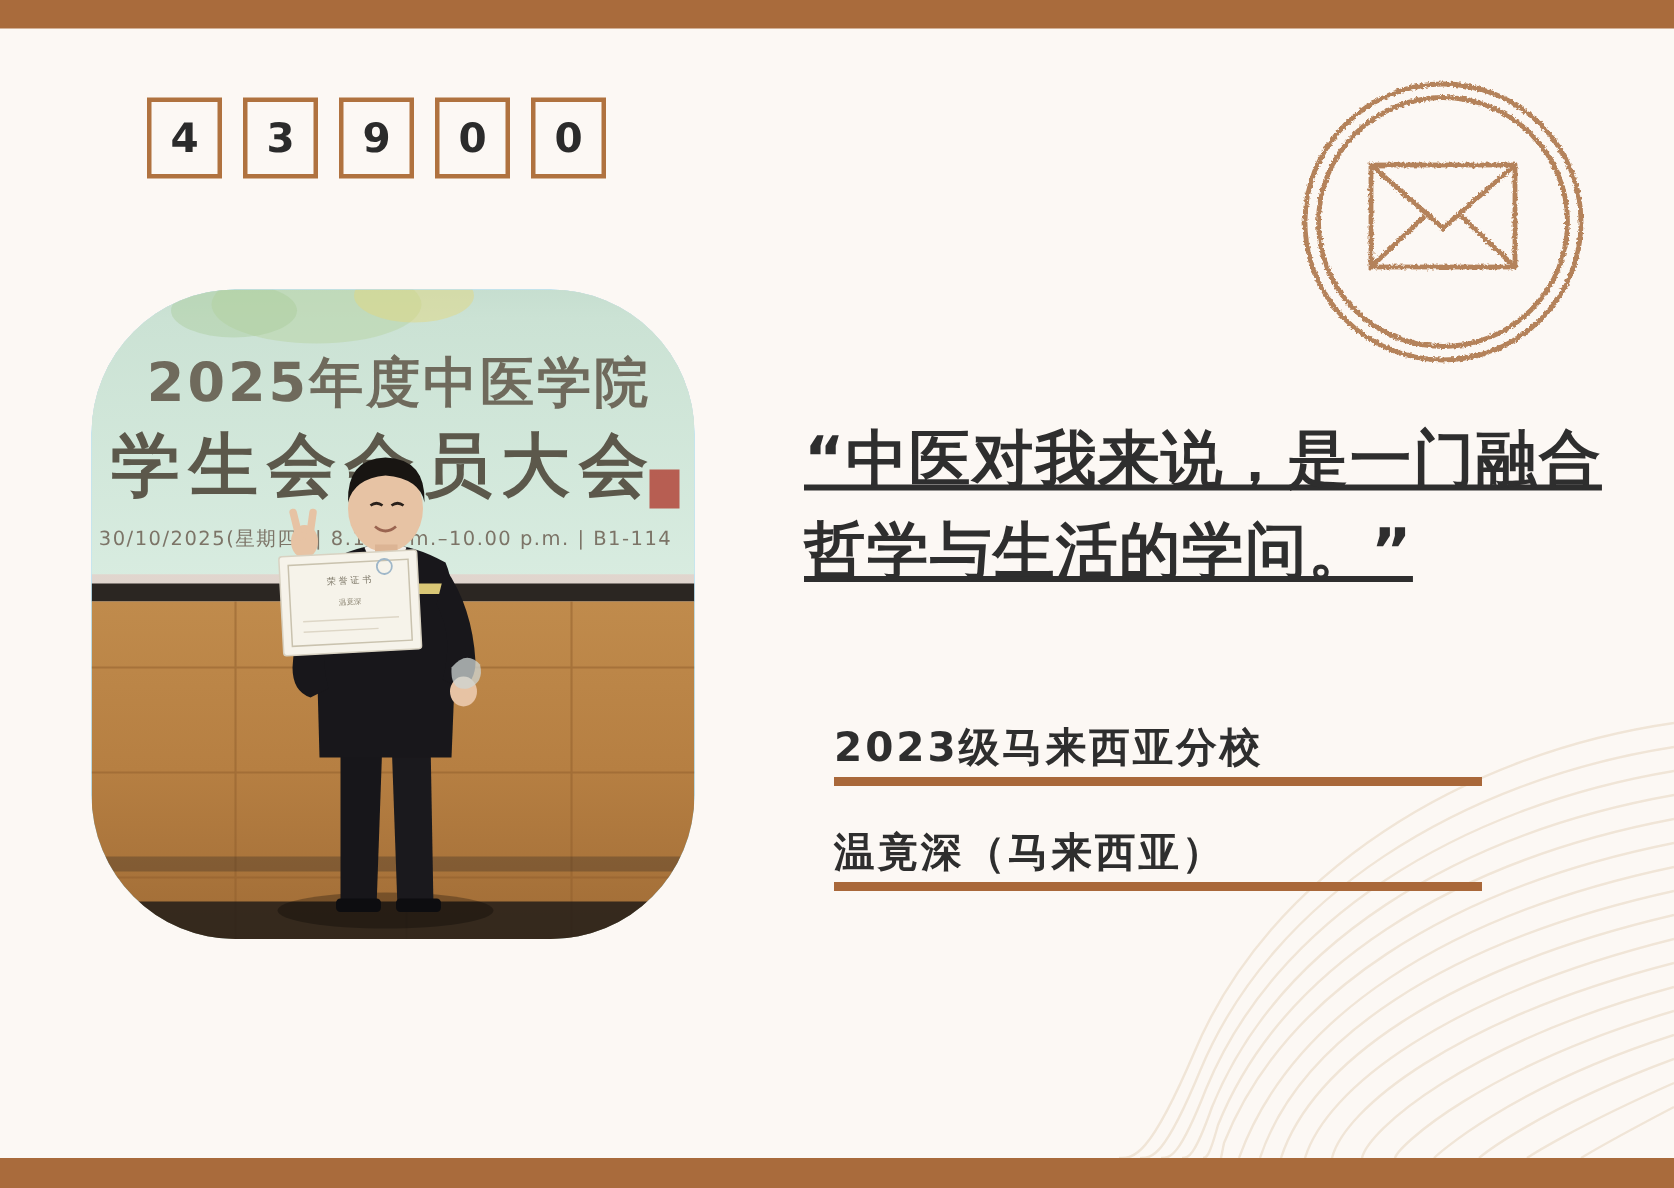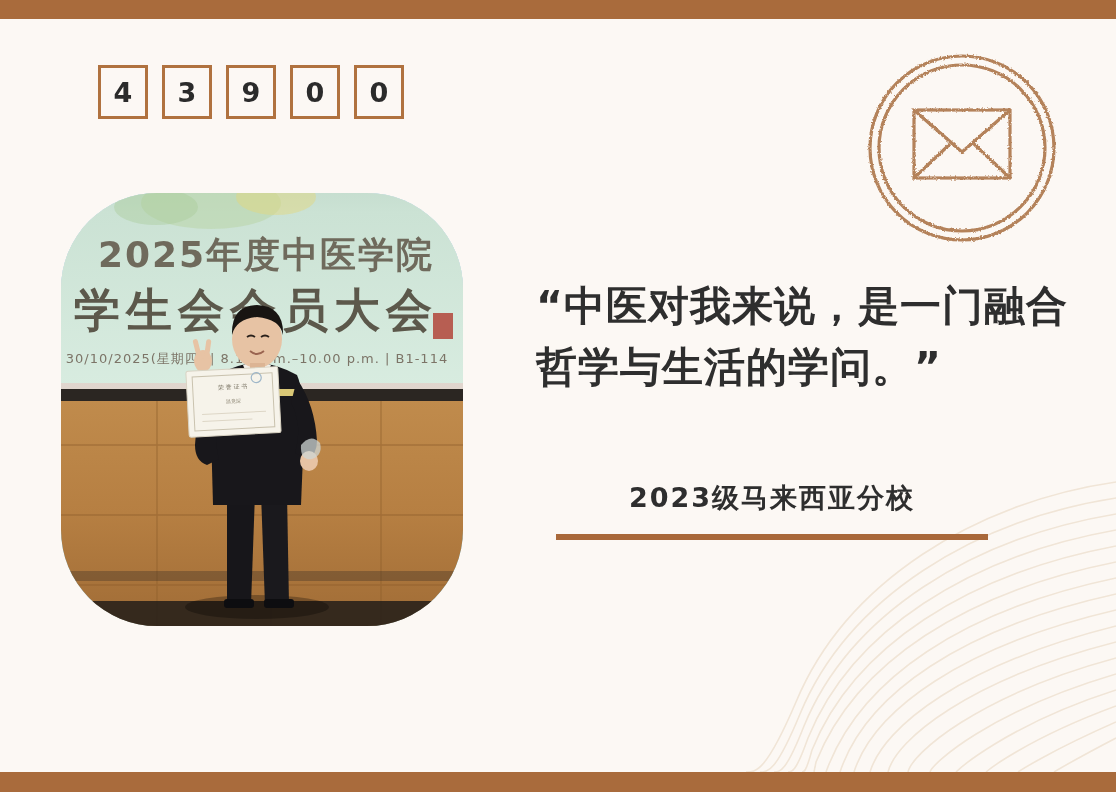--- a/index.html
+++ b/index.html
@@ -93,36 +93,37 @@
     position: absolute;
     left: 536px;
     top: 276px;
     width: 540px;
     font-family: "DejaVu Sans", sans-serif;
     font-weight: 700;
     font-size: 41px;
     line-height: 1.48;
     letter-spacing: 1px;
     color: #2E2E2E;
+    text-decoration: underline;
   }
 
   .credits {
     position: absolute;
     left: 556px;
     top: 480px;
     width: 432px;
   }
   .credit-line {
-    text-align: center;
+    text-align: left;
     font-family: "DejaVu Sans", sans-serif;
     font-weight: 700;
     font-size: 27px;
     letter-spacing: 2px;
     color: #2E2E2E;
-    padding-bottom: 18px;
+    padding-bottom: 2px;
   }
   .credit-rule {
     height: 6px;
     background: #A9683A;
     margin-bottom: 26px;
   }
   .credit-block:last-child .credit-rule { margin-bottom: 0; }
 </style>
 </head>
 <body>
@@ -288,15 +289,19 @@
     </svg>
   </div>
 
   <div class="quote">“中医对我来说，是一门融合哲学与生活的学问。”</div>
 
   <div class="credits">
     <div class="credit-block">
       <div class="credit-line">2023级马来西亚分校</div>
       <div class="credit-rule"></div>
     </div>
+    <div class="credit-block">
+      <div class="credit-line">温竟深（马来西亚）</div>
+      <div class="credit-rule"></div>
+    </div>
   </div>
 
 </div>
 
 </body></html>

